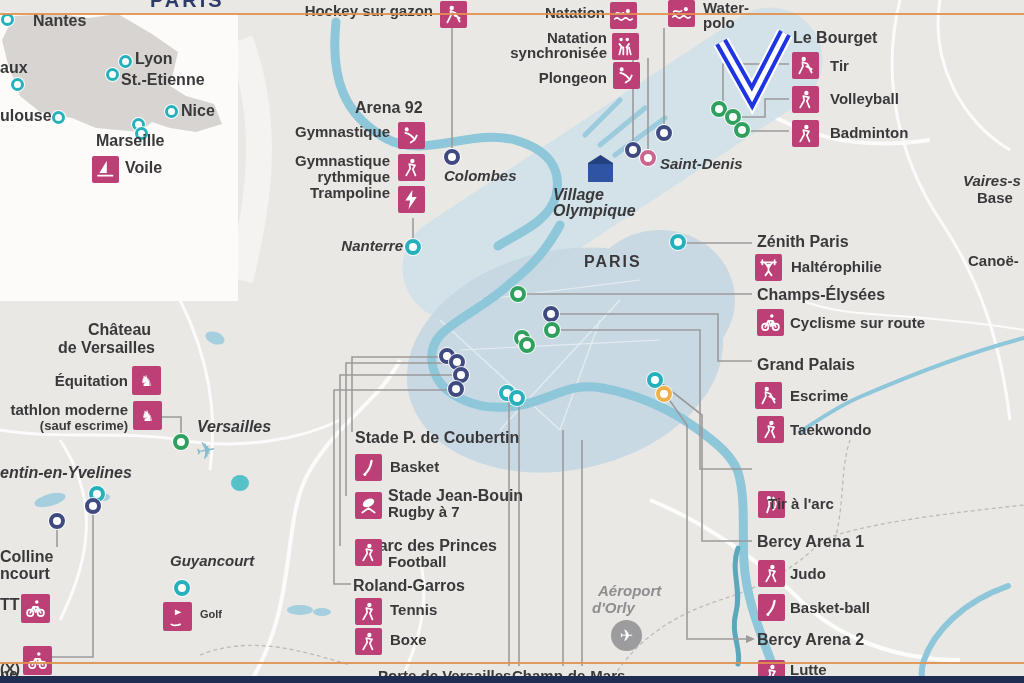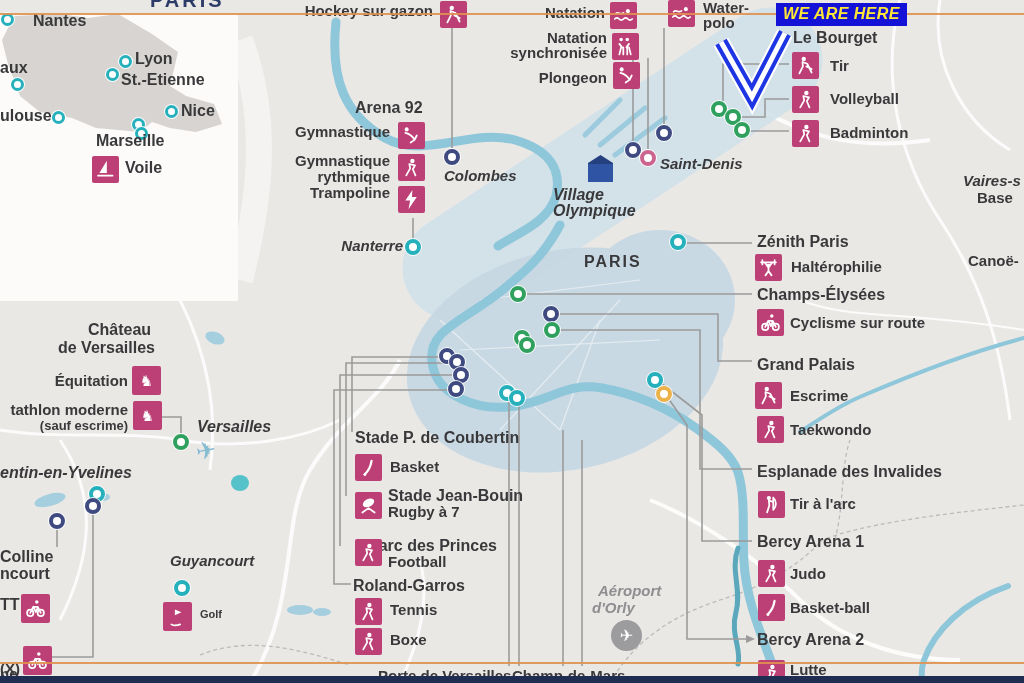--- a/index.html
+++ b/index.html
@@ -306,29 +306,28 @@
       </svg>
     </div>
   <div class="t" style="left:790px;top:388px">Escrime</div>
   <div class="icon" style="left:757px;top:416px">
       <svg viewBox="0 0 24 24">
         <circle cx="13" cy="4.6" r="2.5"></circle>
         <path d="M6 21 L10.5 13 L9.5 8 L16 9.5 L13.5 14 L16.5 21" class="s"></path>
       </svg>
     </div>
   <div class="t" style="left:790px;top:422px">Taekwondo</div>
-  <div class="t big" style="left:757px;top:464px">Esplanade des Invalides</div>
   <div class="icon" style="left:758px;top:491px">
       <svg viewBox="0 0 24 24">
         <circle cx="9" cy="4.6" r="2.4"></circle>
         <path d="M7 21 L9.5 13 L9 7.5 L14 9" class="s"></path>
         <path d="M14 4 C18 8 18 14 14 18 M14 4 L14 18" class="s"></path>
       </svg>
     </div>
-  <div class="t" style="left:790px;top:496px">Tir à l'arc</div>
+  <div class="t" style="left:768px;top:496px">Tir à l'arc</div>
   <div class="t big" style="left:757px;top:534px">Bercy Arena 1</div>
   <div class="icon" style="left:758px;top:560px">
       <svg viewBox="0 0 24 24">
         <circle cx="13" cy="4.6" r="2.5"></circle>
         <path d="M6 21 L10.5 13 L9.5 8 L16 9.5 L13.5 14 L16.5 21" class="s"></path>
       </svg>
     </div>
   <div class="t" style="left:790px;top:566px">Judo</div>
   <div class="icon" style="left:758px;top:594px">
       <svg viewBox="0 0 24 24">
@@ -442,21 +441,20 @@
     </div>
   <div class="t" style="left:390px;top:632px">Boxe</div>
   <div class="t frag" style="left:378px;top:668px">Porte de Versailles</div>
   <div class="t frag" style="left:512px;top:668px">Champ-de-Mars</div>
   <div class="t it gray" style="left:598px;top:583px">Aéroport</div>
   <div class="t it gray" style="left:592px;top:600px">d'Orly</div>
   <div id="orly-circle">
       <span>✈</span>
     </div>
 
-  <div id="banner">WE ARE HERE</div>
   <svg id="overlay" width="1024" height="683" viewBox="0 0 1024 683">
     <path d="M721,42 L752,97 L785,33" fill="none" stroke="#ffffff" stroke-width="17"></path>
     <path d="M721,42 L752,97 L785,33" fill="none" stroke="#1d35e3" stroke-width="13"></path>
     <path d="M721,42 L752,97 L785,33" fill="none" stroke="#ffffff" stroke-width="5"></path>
   </svg>
 
   <div id="bottombar"></div>
 </div>
 
 </body></html>

